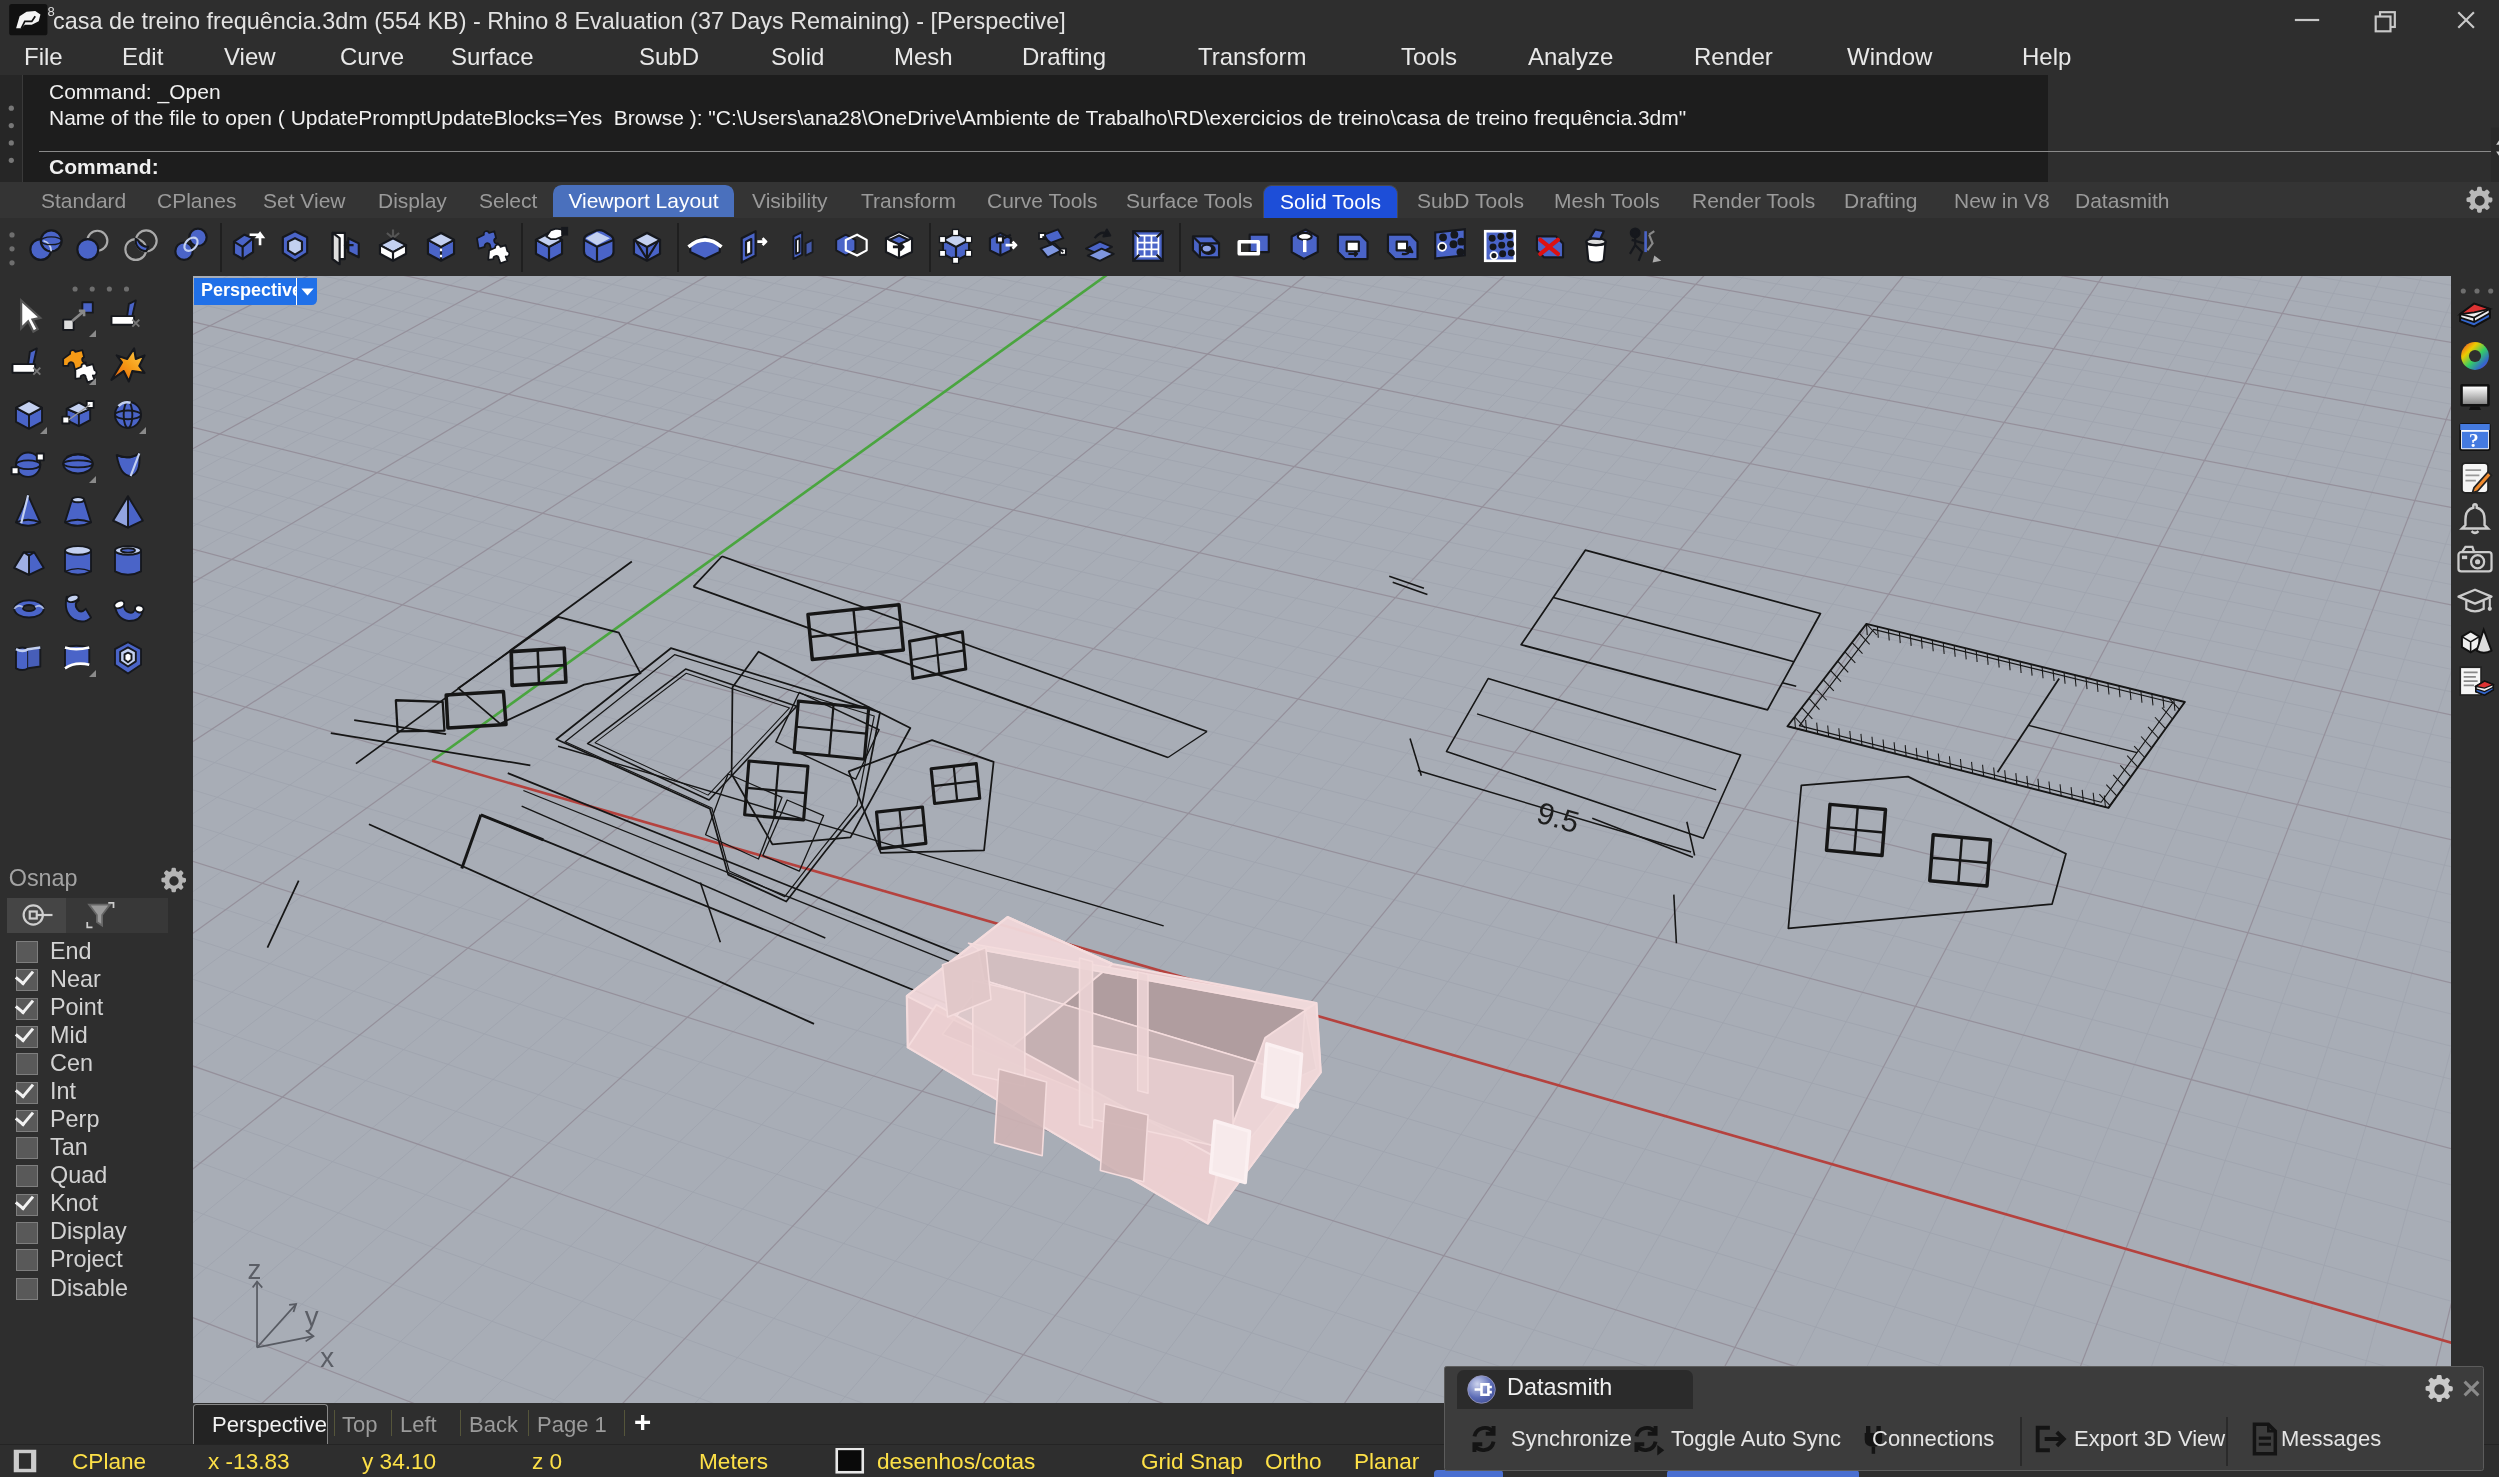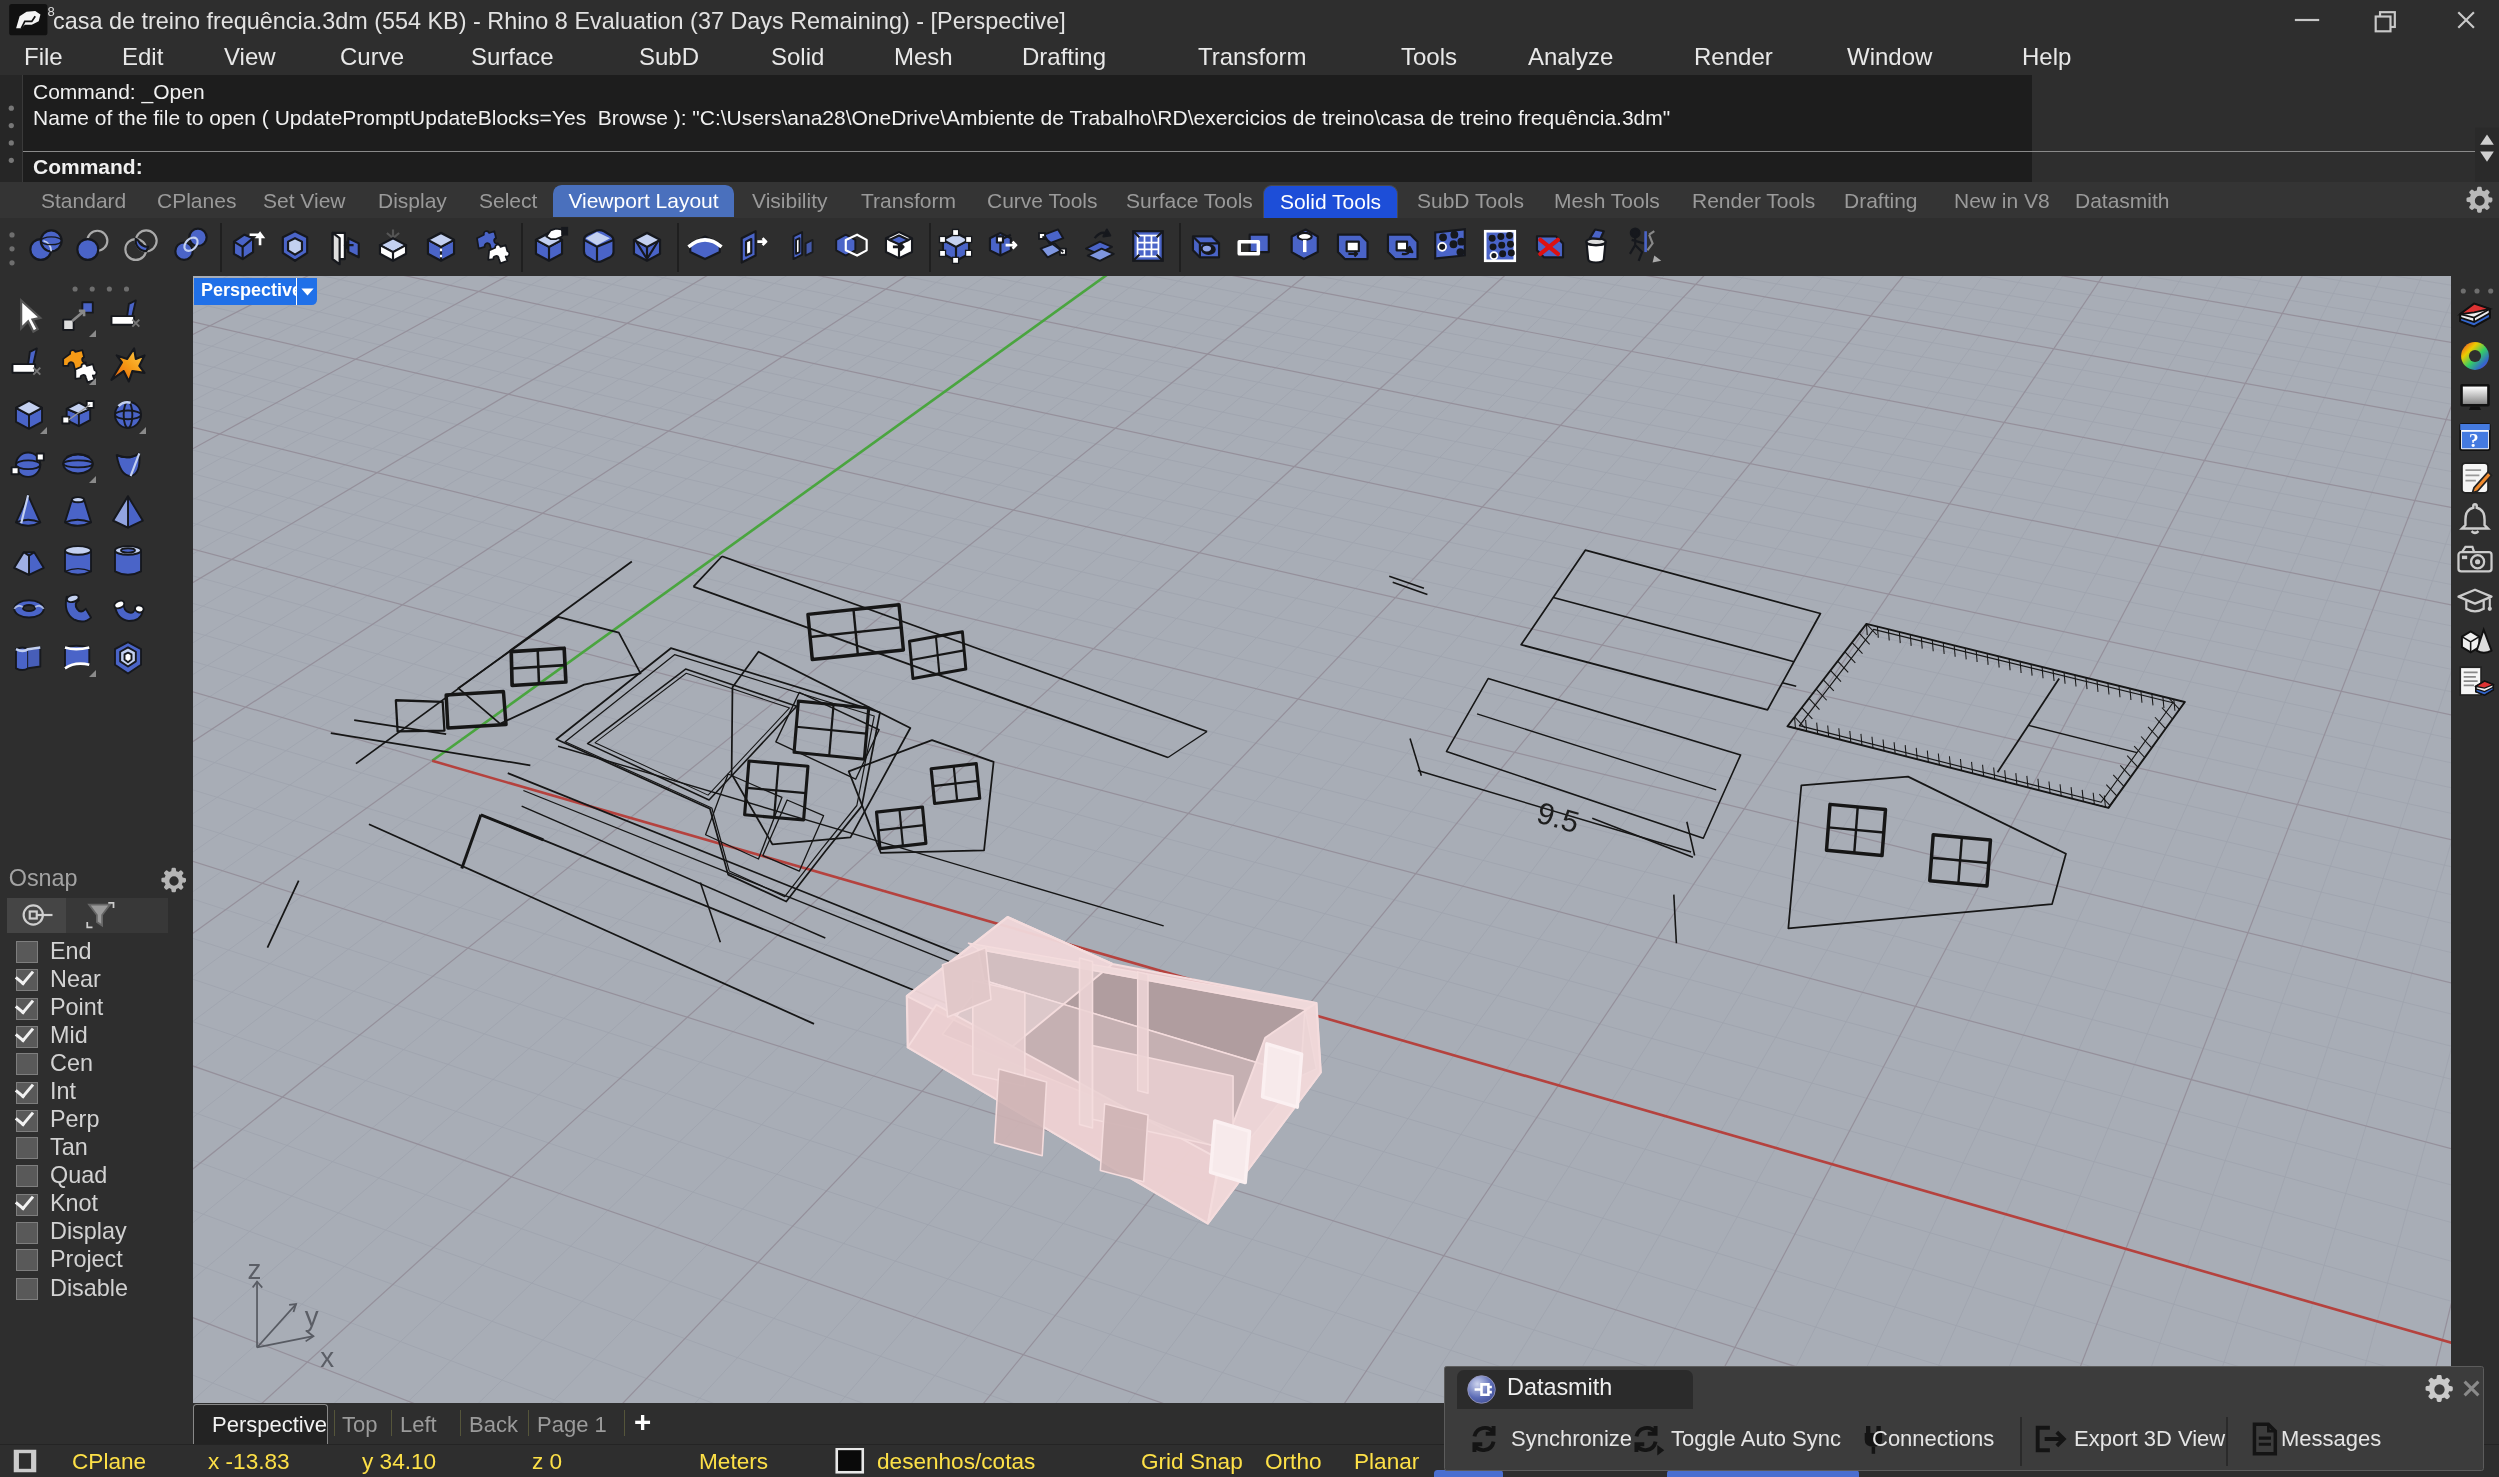--- a/index.html
+++ b/index.html
@@ -2,21 +2,21 @@
 <html style="font-size:14px"><head><meta charset="utf-8">
 <style>
 *{margin:0;padding:0;box-sizing:border-box}
 html,body{width:2500px;height:1477px;overflow:hidden;background:#2e2e2e;
  font-family:"Liberation Sans",sans-serif;-webkit-font-smoothing:antialiased}
 .abs{position:absolute}
 #titlebar{position:absolute;left:0;top:0;width:2500px;height:40px;background:#2e2e2e;color:#dcdcdc}
 #titlebar .title{position:absolute;left:53px;top:7.8px;font-size:23.4px;color:#e2e2e2}
 #menubar{position:absolute;left:0;top:40px;width:2500px;height:35px;background:#2e2e2e}
 #menubar span{position:absolute;top:2.6px;font-size:24px;color:#e8e8e8}
-#cmdarea{position:absolute;left:0;top:75px;width:2032px;height:108px;background:#1d1d1d}
+#cmdarea{position:absolute;left:16px;top:75px;width:2032px;height:108px;background:#1d1d1d}
 #cmdgutter{position:absolute;left:0;top:75px;width:22.6px;height:108px;background:#262626;border-right:0.9px solid #3a3a3a}
 #cmdarea .ln{position:absolute;left:33px;font-size:21px;color:#f0f0f0;white-space:pre}
 #tabrow{position:absolute;left:0;top:182px;width:2500px;height:36px;background:#343434;overflow:hidden}
 #tabrow .t{position:absolute;top:7px;font-size:21px;color:#9a9a9a}
 #tabrow .active-blue{background:#4a70bd;color:#fff;border-radius:8.7px 8.7px 0 0;top:2.6px;left:553px;width:181px;text-align:center;padding:4.3px 0}
 #tabrow .active-dark{background:#1d4ed8;color:#fff;border-radius:8.7px 8.7px 0 0;top:2.6px;left:1263px;width:135px;text-align:center;padding:4.3px 0;border:0.9px solid #4a4a4a;border-bottom:none}
 #toolbar{position:absolute;left:0;top:219px;width:2500px;height:57px;background:#2e2e2e}
 #lsidebar{position:absolute;left:0;top:276px;width:193px;height:1201px;background:#2e2e2e}
 #rsidebar{position:absolute;left:2451px;top:276px;width:49px;height:1201px;background:#2e2e2e}
 #viewport{position:absolute;left:193px;top:276px;width:2258px;height:1127px;background:#a8adb6;overflow:hidden}
@@ -47,21 +47,21 @@
   <rect x="122" y="14" width="17" height="17" fill="none" stroke="#c8c8c8" stroke-width="2.5"></rect>
   <rect x="117" y="19" width="17" height="17" fill="#2e2e2e" stroke="#c8c8c8" stroke-width="2.5"></rect>
   <path d="M212 14 L230 32 M230 14 L212 32" stroke="#c8c8c8" stroke-width="2.5"></path>
  </svg>
 </div>
 <div id="menubar">
     <span style="left:24px">File</span>
     <span style="left:122px">Edit</span>
     <span style="left:224px">View</span>
     <span style="left:340px">Curve</span>
-    <span style="left:471px">Surface</span>
+    <span style="left:451px">Surface</span>
     <span style="left:639px">SubD</span>
     <span style="left:771px">Solid</span>
     <span style="left:894px">Mesh</span>
     <span style="left:1022px">Drafting</span>
     <span style="left:1198px">Transform</span>
     <span style="left:1401px">Tools</span>
     <span style="left:1528px">Analyze</span>
     <span style="left:1694px">Render</span>
     <span style="left:1847px">Window</span>
     <span style="left:2022px">Help</span>

